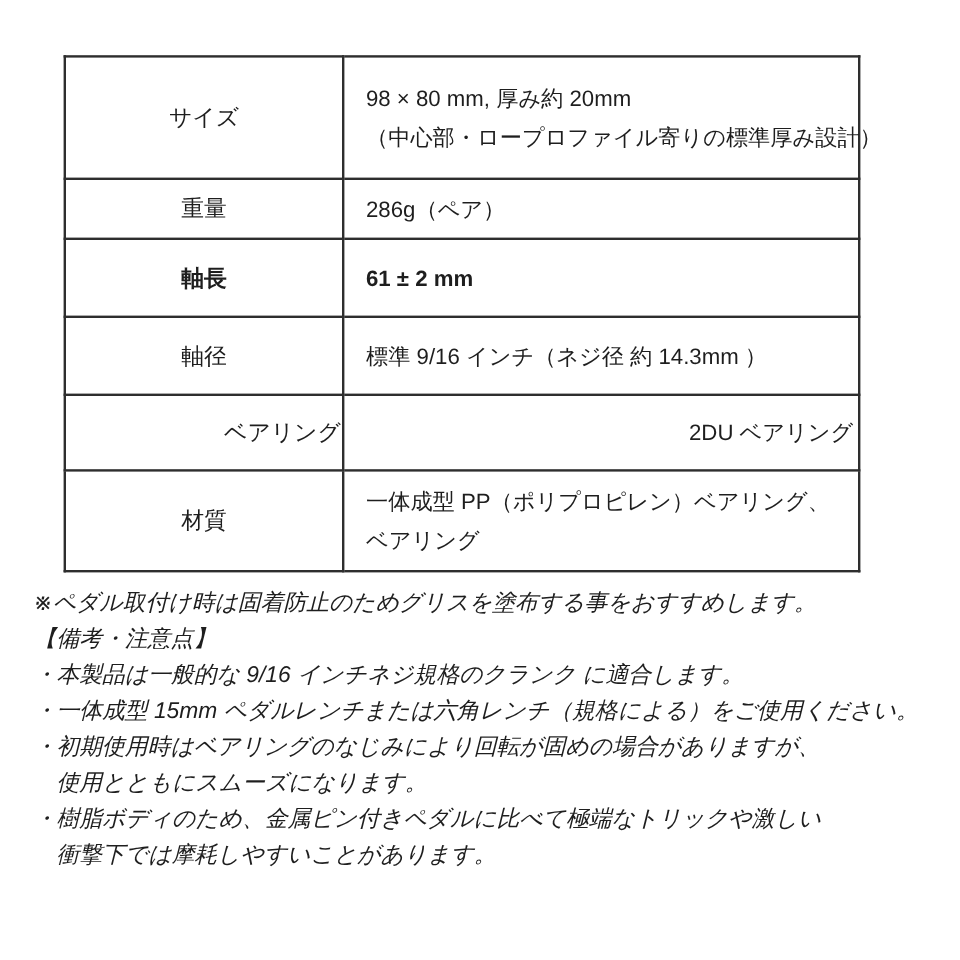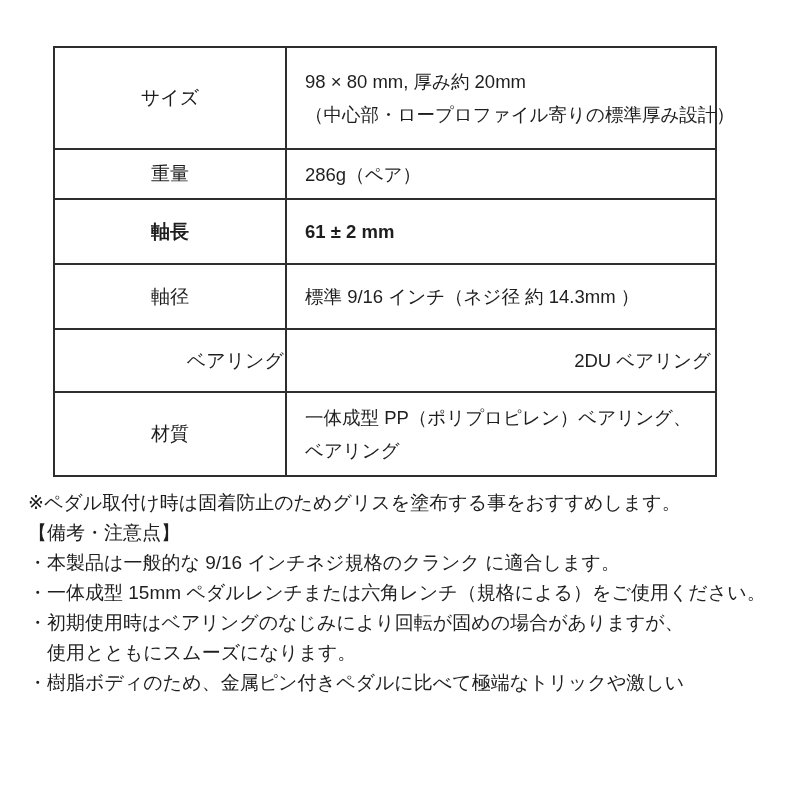--- a/index.html
+++ b/index.html
@@ -35,20 +35,21 @@
   tr.r1 td { height: 102px; }
   tr.r2 td { height: 50px; }
   tr.r3 td { height: 65px; font-weight: bold; }
   tr.r4 td { height: 65px; }
   tr.r5 td { height: 63px; text-align: right; }
   tr.r6 td { height: 84px; }
   .notes {
     margin: 11px 10px 0 28px;
     font-size: 19px;
     line-height: 30px;
+    font-style: italic;
   }
   .note-line { white-space: nowrap; }
   .note-line.cont { padding-left: 19px; }
 </style>
 </head>
 <body>
 
 <div>
 
   <table class="spec-table">
@@ -106,16 +107,17 @@
       <div class="note-line">・一体成型 15mm ペダルレンチまたは六角レンチ（規格による）をご使用ください。</div>
     </div>
 
     <div>
       <div class="note-line">・初期使用時はベアリングのなじみにより回転が固めの場合がありますが、</div>
       <div class="note-line cont">使用とともにスムーズになります。</div>
     </div>
 
     <div>
       <div class="note-line">・樹脂ボディのため、金属ピン付きペダルに比べて極端なトリックや激しい</div>
+      <div class="note-line cont">衝撃下では摩耗しやすいことがあります。</div>
     </div>
   </div>
 
 </div>
 
 </body></html>

